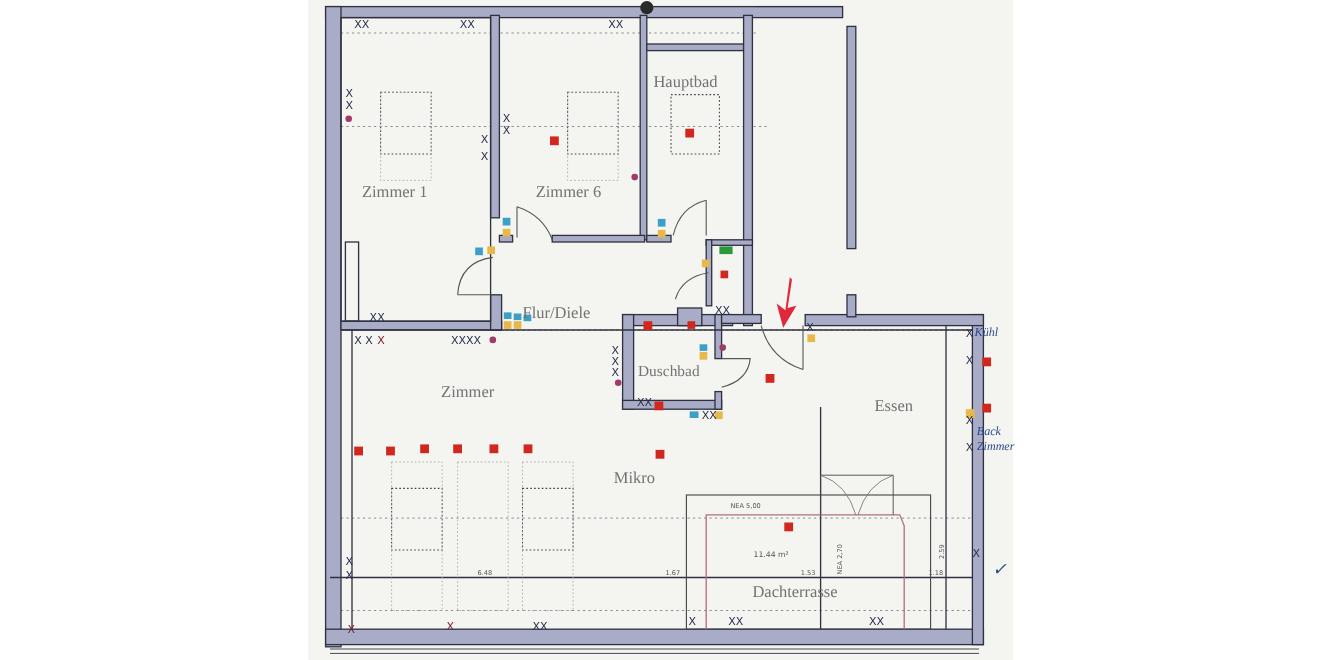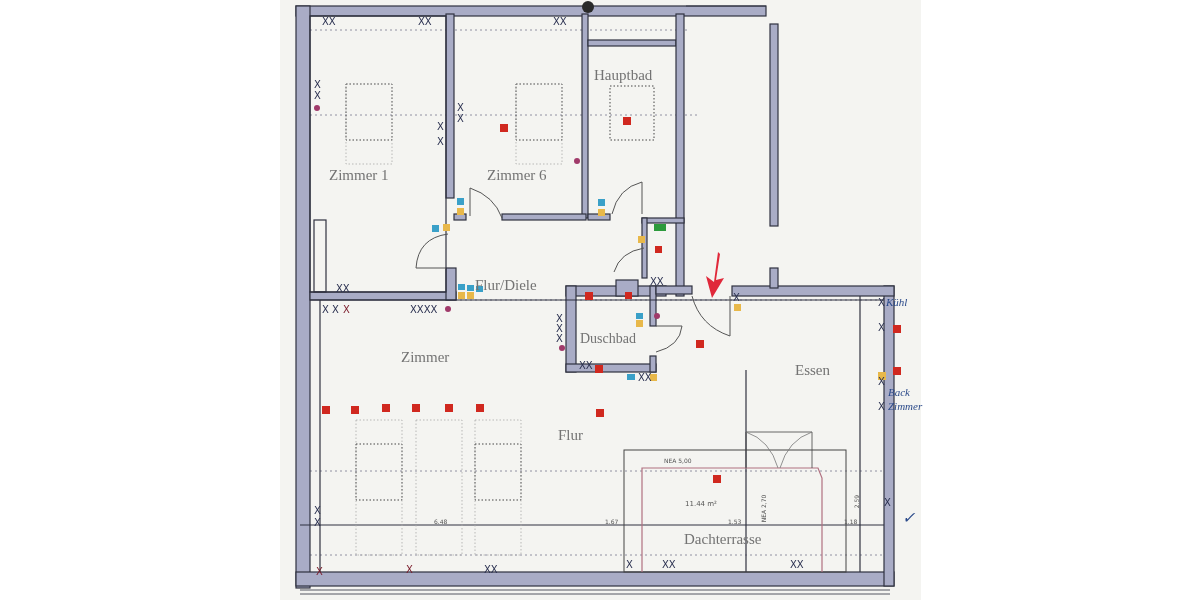--- a/index.html
+++ b/index.html
@@ -233,21 +233,21 @@
 
   <circle cx="588" cy="7" r="6" fill="#2a2a2a"></circle>
 </svg>
 
 <div class="room-label" style="left:329px;top:167px;">Zimmer 1</div>
 <div class="room-label" style="left:487px;top:167px;">Zimmer 6</div>
 <div class="room-label" style="left:594px;top:67px;">Hauptbad</div>
 <div class="room-label" style="left:475px;top:244px;margin-top:33px;">Flur/Diele</div>
 <div class="room-label" style="left:580px;top:331px;font-size:14px;text-align:right;">Duschbad</div>
 <div class="room-label" style="left:401px;top:349px;">Zimmer</div>
-<div class="room-label" style="left:558px;top:427px;">Flur</div>
+<div class="room-label" style="left:558px;top:427px;">Mikro</div>
 <div class="room-label" style="left:795px;top:362px;">Essen</div>
 <div class="room-label" style="left:684px;top:531px;">Dachterrasse</div>
 
 <div class="small-label" style="left:685px;top:500px;font-size:7px;">11.44 m²</div>
 <div class="small-label" style="left:664px;top:457px;">NEA 5,00</div>
 <div class="small-label" style="left:750px;top:505px;transform:rotate(-90deg);">NEA 2,70</div>
 <div class="small-label" style="left:434px;top:518px;">6.48</div>
 <div class="small-label" style="left:605px;top:518px;">1.67</div>
 <div class="small-label" style="left:728px;top:518px;">1.53</div>
 <div class="small-label" style="left:850px;top:498px;transform:rotate(-90deg);">2.59</div>

